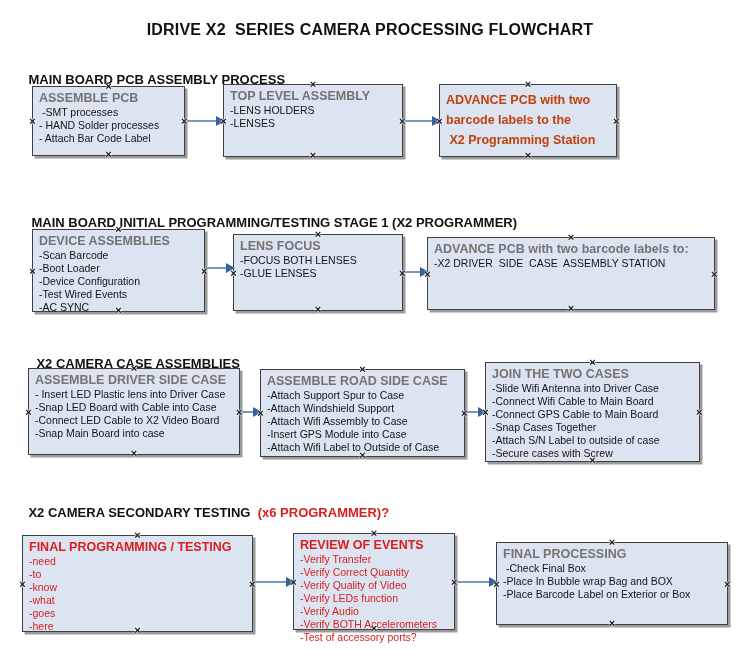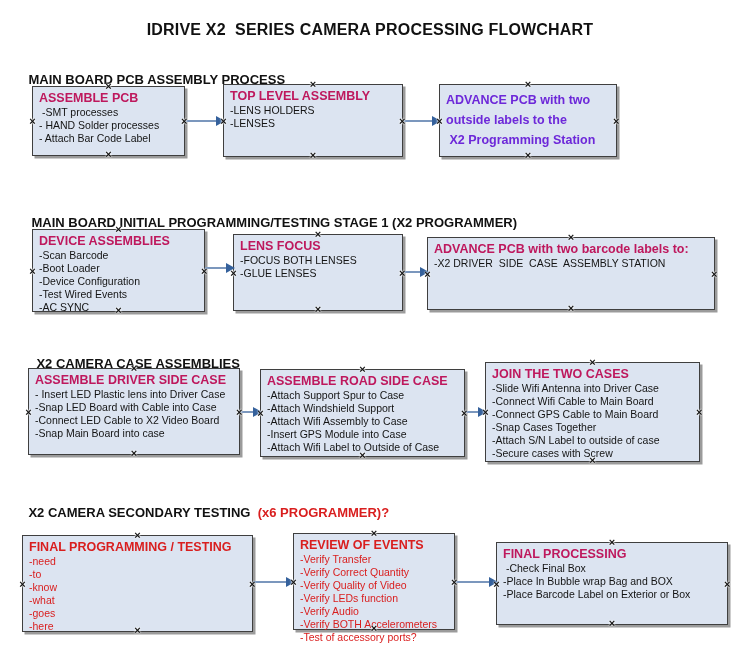--- a/index.html
+++ b/index.html
@@ -13,25 +13,25 @@
   }
   .section-header{
     position:absolute;font-size:13px;font-weight:bold;white-space:pre;color:#111;
   }
   .section-header .sh-red{color:#d91e1e;}
   .box{
     position:absolute;box-sizing:border-box;background:#dce4f1;
     border:1.5px solid #3f3f3f;box-shadow:2.5px 2.5px 0 #9b9b9b;
     padding:4px 3px 0 6px;overflow:visible;
   }
-  .box-title{font-size:12.5px;font-weight:bold;line-height:15px;white-space:pre;color:#be185d;}
+  .box-title{font-size:12.5px;font-weight:bold;line-height:15px;white-space:pre;color:#737373;}
   .box-items .item{font-size:10.5px;line-height:13px;white-space:pre;color:#141414;}
   .red-box .box-title,.red-box .item{color:#d91e1e;}
   .advance-box{padding-top:5px;}
-  .advance-box .item{font-size:12.5px;font-weight:bold;line-height:20px;color:#6d28d9;}
+  .advance-box .item{font-size:12.5px;font-weight:bold;line-height:20px;color:#c2410c;}
   .arrow{position:absolute;height:2px;background:#7b97bd;}
   .arrow .arrow-head{
     position:absolute;right:-2px;top:-4px;width:0;height:0;
     border-left:9px solid #35619c;border-top:5px solid transparent;border-bottom:5px solid transparent;
   }
   .handle{
     position:absolute;z-index:5;font-size:11px;font-weight:bold;line-height:1;color:#111;
     text-shadow:0 0 2px #fff,0 0 2px #fff;pointer-events:none;
   }
   .h-top{top:0;left:50%;transform:translate(-50%,-55%);}
@@ -68,21 +68,21 @@
         <div class="item">-LENSES</div>
       </div>
   <span class="handle h-top">×</span>
       <span class="handle h-bottom">×</span>
       <span class="handle h-left">×</span>
       <span class="handle h-right">×</span>
     </div>
   <div class="box advance-box" style="left:439px;top:84px;width:178px;height:73px">
     <div class="box-items">
         <div class="item">ADVANCE PCB with two</div>
-        <div class="item">outside labels to the</div>
+        <div class="item">barcode labels to the</div>
         <div class="item"> X2 Programming Station</div>
       </div>
   <span class="handle h-top">×</span>
       <span class="handle h-bottom">×</span>
       <span class="handle h-left">×</span>
       <span class="handle h-right">×</span>
     </div>
   <div class="arrow" style="left:185px;top:120px;width:38px">
       <span class="arrow-head"></span>
     </div>

